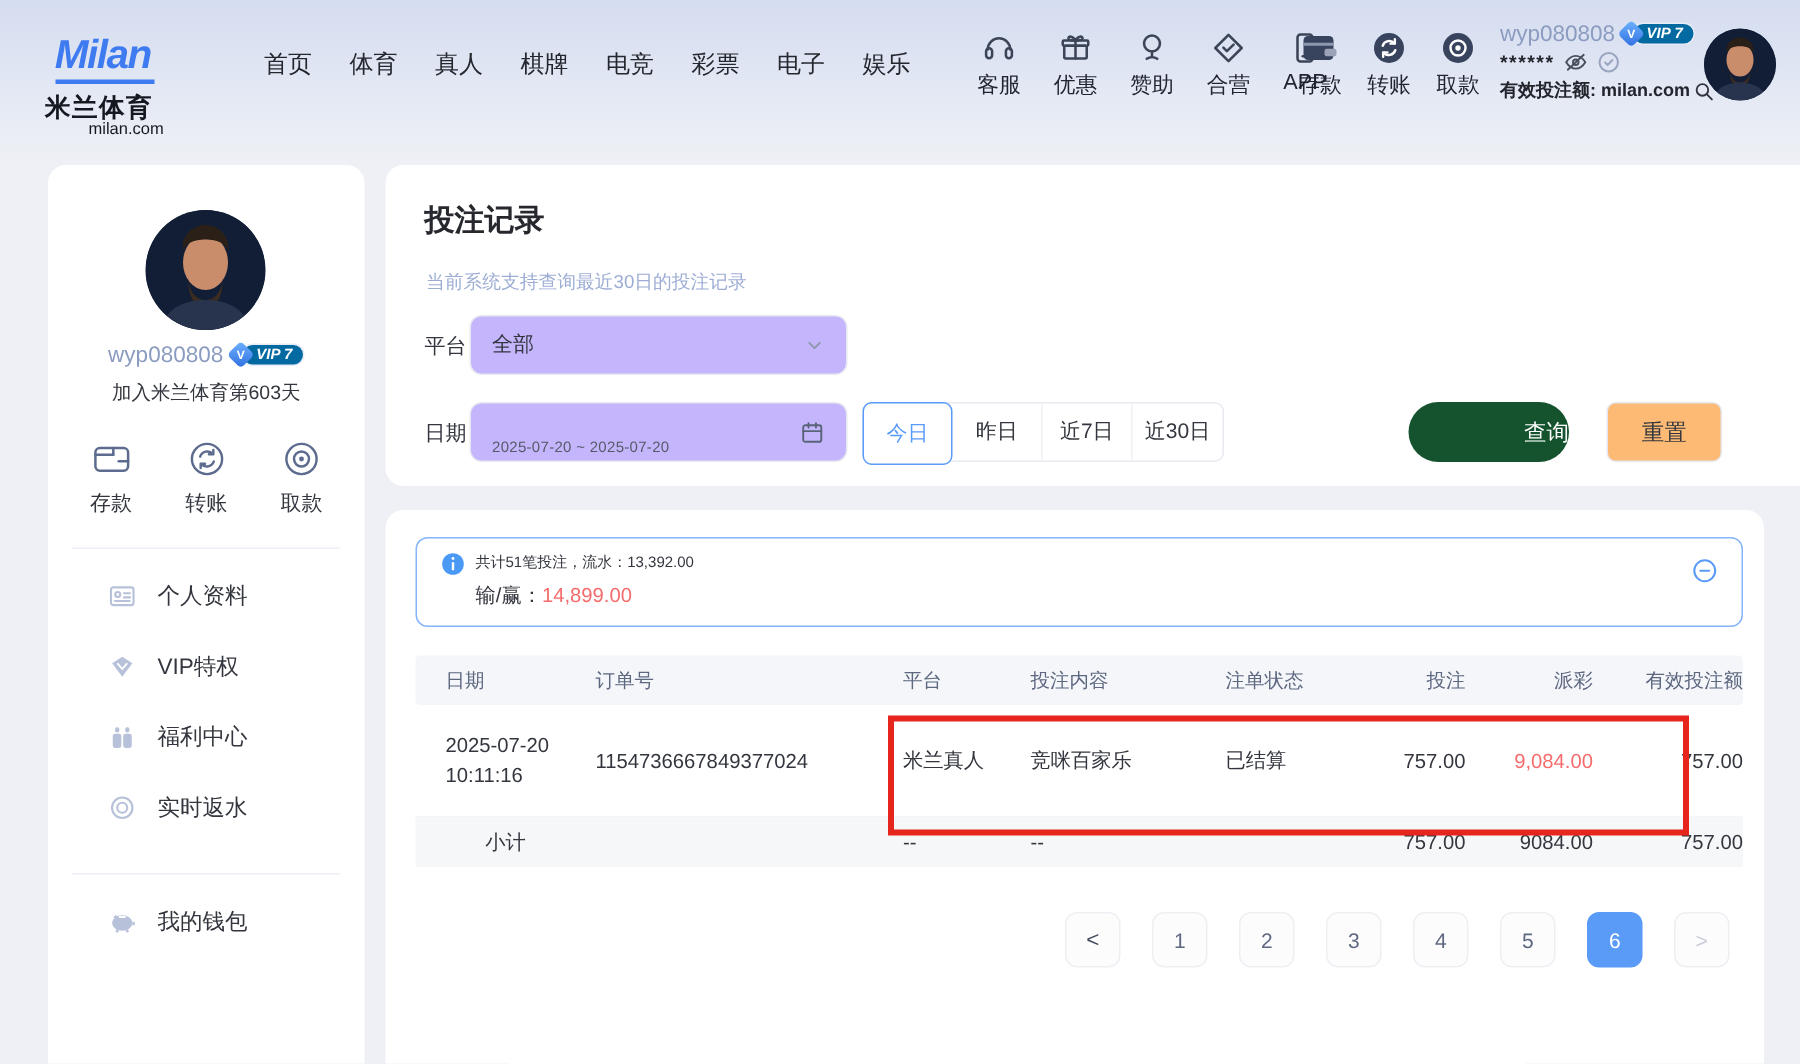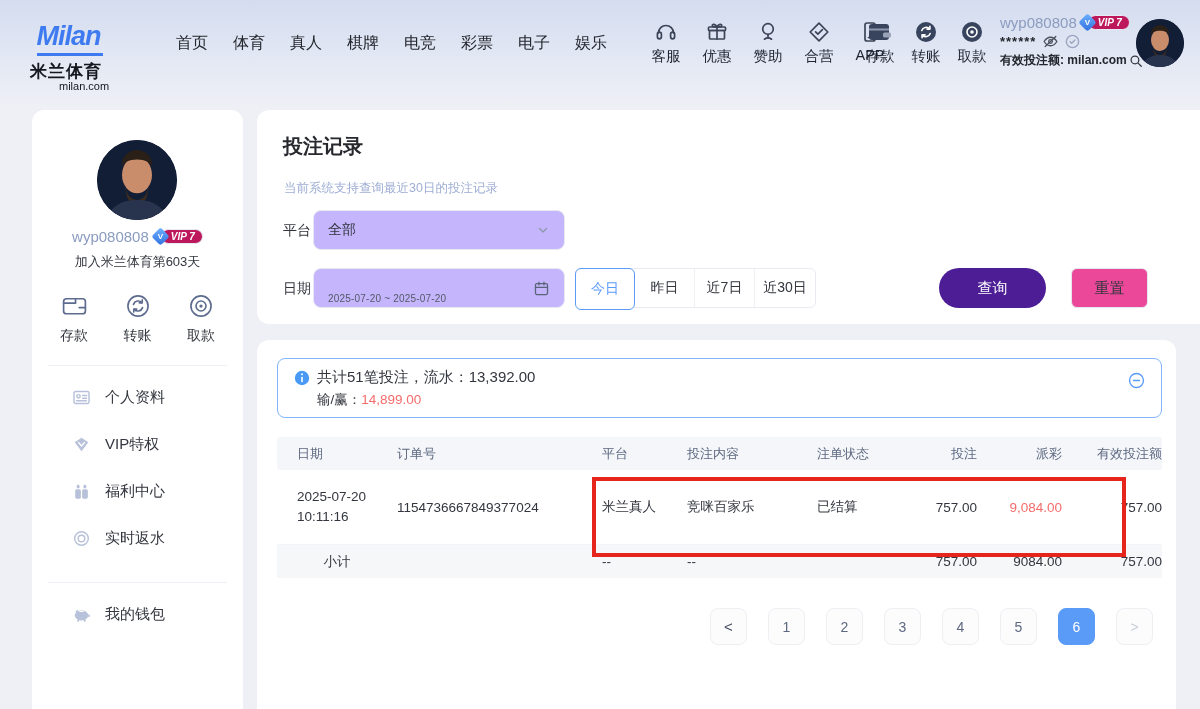--- a/index.html
+++ b/index.html
@@ -26,21 +26,21 @@
   .quick-item .lbl { font-size:14.5px; color:#1f2430; white-space:nowrap; }
   .walletg { position:absolute; left:862px; top:20px; display:flex; gap:10px; }
   .usr { position:absolute; left:1000px; top:14px; width:128px; }
   .usr-row1 { display:flex; align-items:center; gap:4px; }
   .usr-name { font-size:15px; color:#8b9cc0; }
   .vip-badge { display:inline-flex; align-items:center; position:relative; }
   .vip-gem { width:13px; height:13px; background:linear-gradient(135deg,#6fb2ff,#2f6fe0);
     transform:rotate(45deg); border-radius:3px; display:inline-block; position:relative; z-index:2; }
   .vip-gem i { position:absolute; inset:0; transform:rotate(-45deg); color:#fff; font-size:8px;
     font-weight:bold; font-style:normal; display:flex; align-items:center; justify-content:center; }
-  .vip-pill { background:#be185d; color:#fff; font-size:10px; font-weight:bold; font-style:italic;
+  .vip-pill { background:#0369a1; color:#fff; font-size:10px; font-weight:bold; font-style:italic;
     border:1px solid #e7ecf7; border-radius:8px; padding:1px 7px 1px 9px; margin-left:-6px; white-space:nowrap; }
   .usr-row2 { display:flex; align-items:center; gap:6px; margin-top:3px; }
   .usr-mask { font-size:13px; font-weight:bold; color:#22252c; letter-spacing:1px; }
   .usr-row3 { display:flex; align-items:center; gap:2px; margin-top:3px; }
   .usr-url { font-size:12px; font-weight:bold; color:#22252c; white-space:nowrap; }
   .avatar { border-radius:50%; overflow:hidden; background:#16223d; }
   .avatar-hdr { position:absolute; left:1136px; top:19px; width:48px; height:48px; }
   
   .card { position:absolute; background:#fff; border-radius:12px; }
   .sidebar { left:32px; top:110px; width:211px; height:640px; }
@@ -68,28 +68,28 @@
   .f-select .val { font-size:14px; color:#33363e; }
   .f-date { left:56px; top:158px; width:252px; padding:0 14px; justify-content:space-between; }
   .f-date .val { font-size:10px; color:#555a66; letter-spacing:0.2px;margin-top:21px; }
   .seg { position:absolute; left:318px; top:158px; display:flex; border:1px solid #e8eaf0;
     border-radius:6px; background:#fff; height:40px; }
   .seg button { width:60px; border:none; background:transparent; font-size:14px; color:#33363e;
     cursor:pointer; border-right:1px solid #eef0f4; font-family:inherit; }
   .seg button:last-child { border-right:none; }
   .seg button.active { border:1px solid #5b9bf8 !important; border-radius:6px; color:#5b9bf8;
     height:42px; margin:-1px 0 0 -1px; background:#fff; }
-  .btn-search { position:absolute; left:682px; top:158px; width:107px; height:40px; background:#4c1d95;
-    color:#fff; font-size:15px; border:none; border-radius:20px; cursor:pointer; font-family:inherit; }
-  .btn-reset { position:absolute; left:814px; top:158px; width:77px; height:40px; background:#ec4899;
+  .btn-search { position:absolute; left:682px; top:158px; width:107px; height:40px; background:#14532d;
+    color:#fff; font-size:15px; border:none; border-radius:20px; cursor:pointer; font-family:inherit;text-align:right; }
+  .btn-reset { position:absolute; left:814px; top:158px; width:77px; height:40px; background:#fdba74;
     color:#33363e; font-size:15px; border:1px solid #e4e7ee; border-radius:6px; cursor:pointer; font-family:inherit; }
   
   .summary { position:absolute; left:20px; top:18px; width:885px; height:60px; background:#fff;
     border:1px solid #84b4fa; border-radius:8px; padding:9px 14px 0 16px; }
-  .sum-l1 { display:flex; align-items:center; gap:7px; font-size:15px; color:#33363e; }
+  .sum-l1 { display:flex; gap:7px; font-size:10px; color:#33363e; }
   .sum-l2 { margin:4px 0 0 23px; font-size:13.5px; color:#33363e; }
   .sum-red { color:#f56c6c; }
   .sum-min { position:absolute; right:16px; top:13px; cursor:pointer; }
   
   .table { position:absolute; left:20px; top:97px; width:885px; }
   .t-head { display:flex; align-items:center; height:33px; background:#f4f6fa; border-radius:3px;
     font-size:13px; color:#5d6880; }
   .t-row { display:flex; align-items:center; min-height:75px; font-size:13.5px; color:#33363e;
     border-bottom:1px solid #f3f4f8; }
   .t-sub { display:flex; align-items:center; height:33px; background:#f6f7f9; font-size:13.5px; color:#33363e; }

